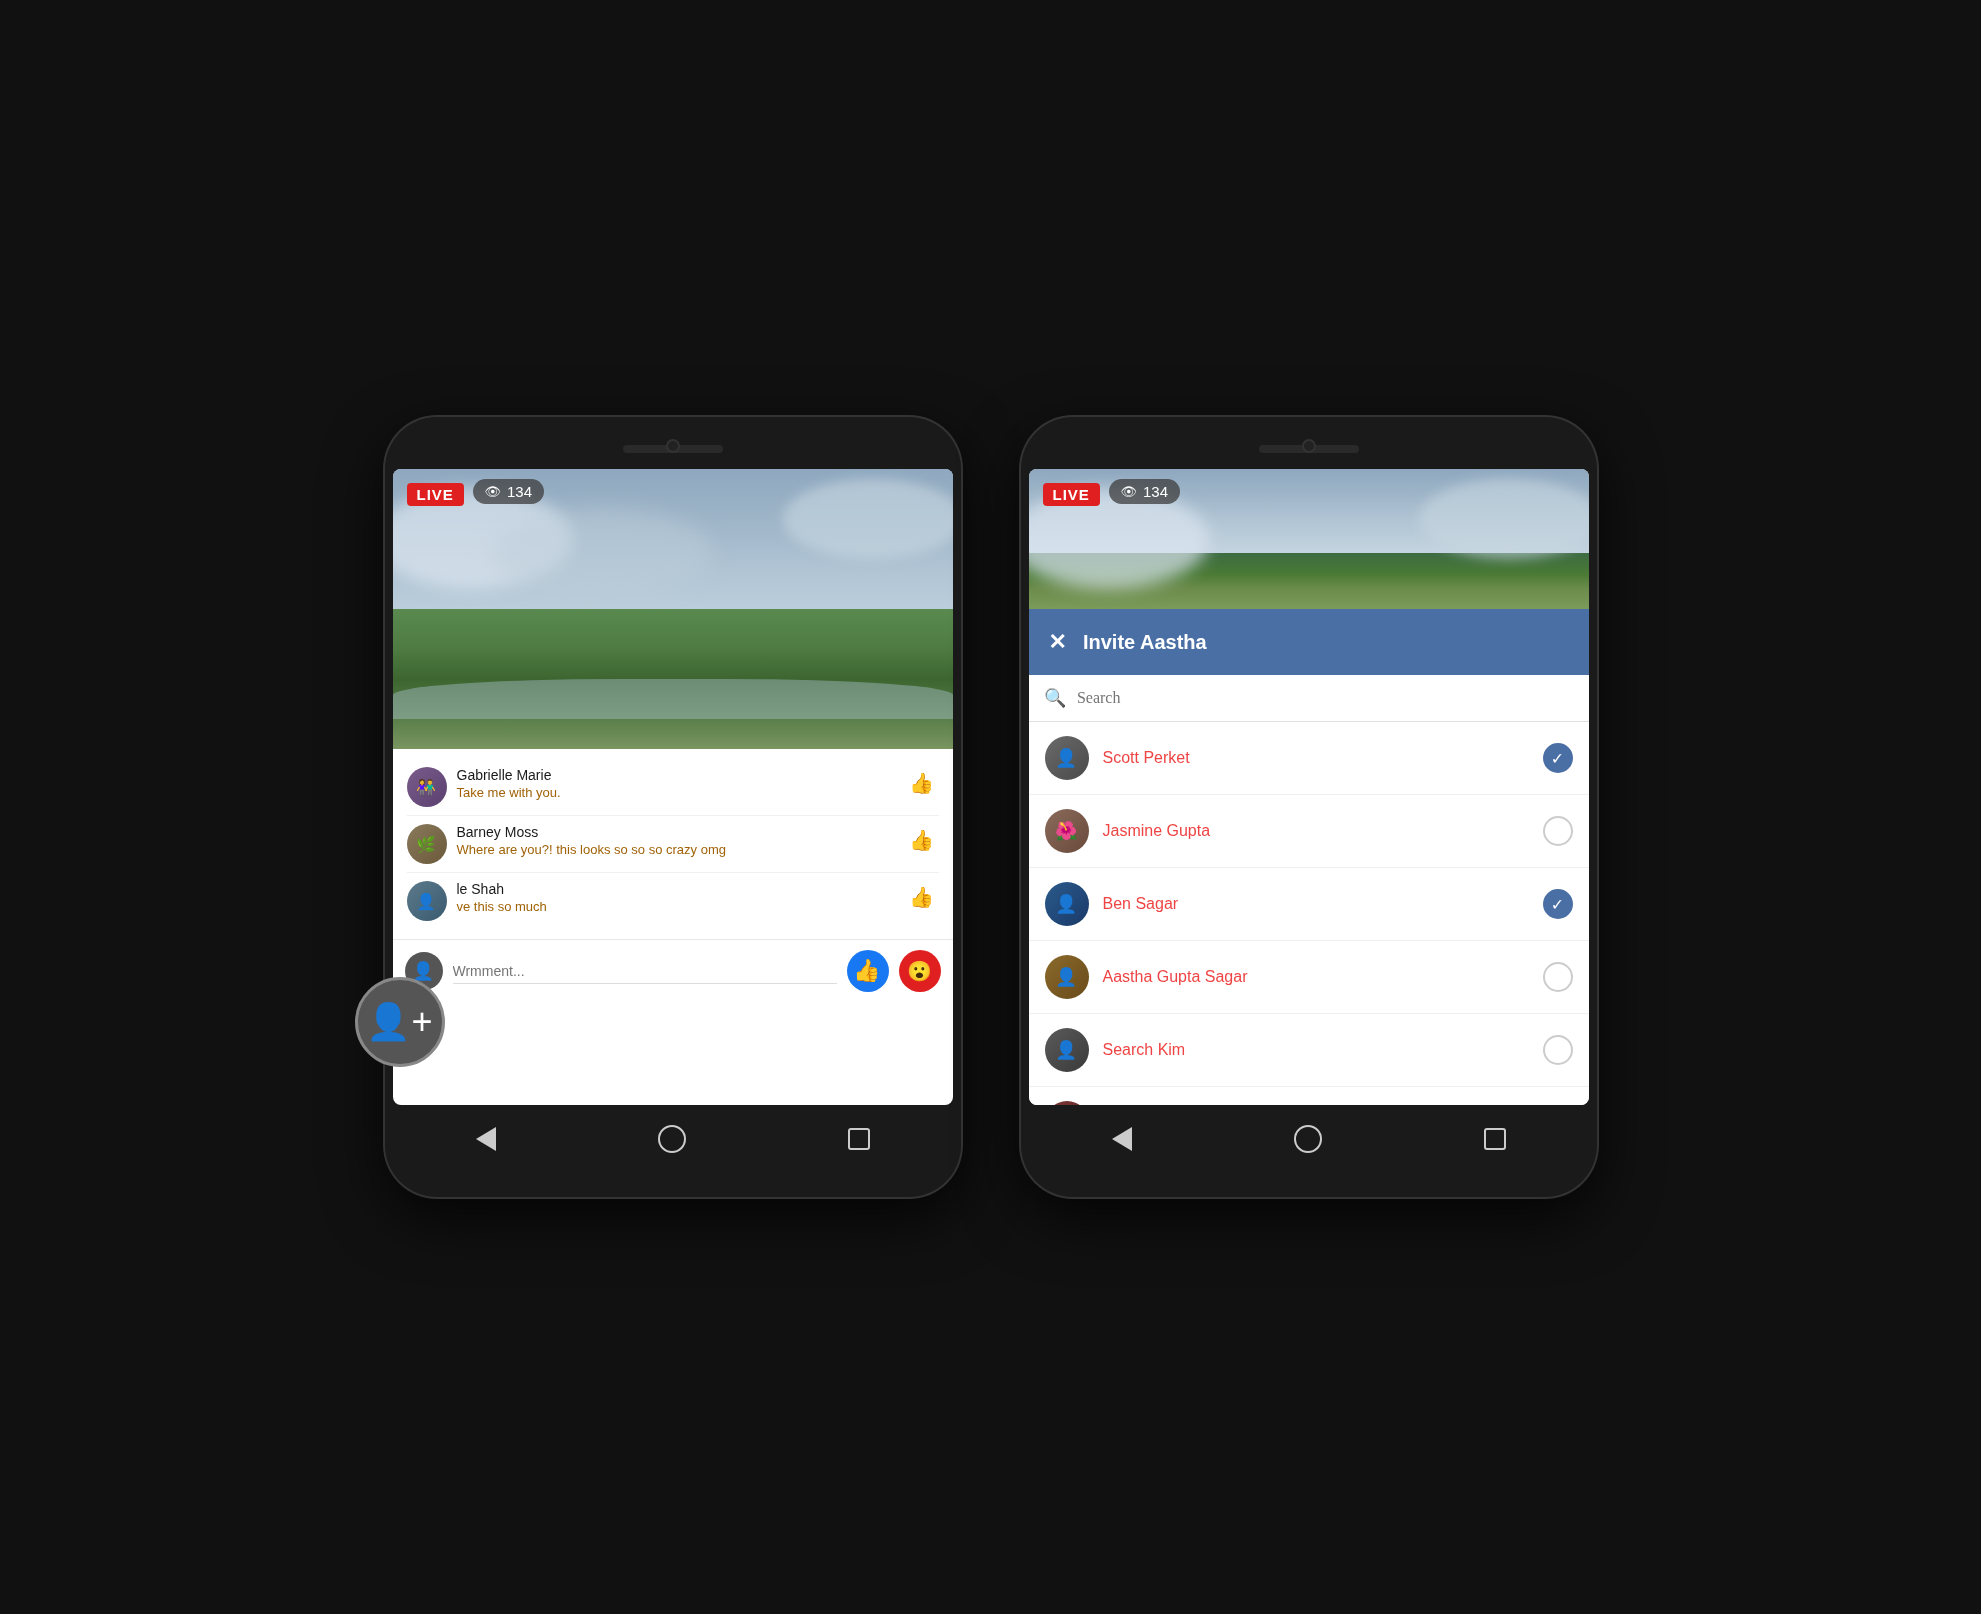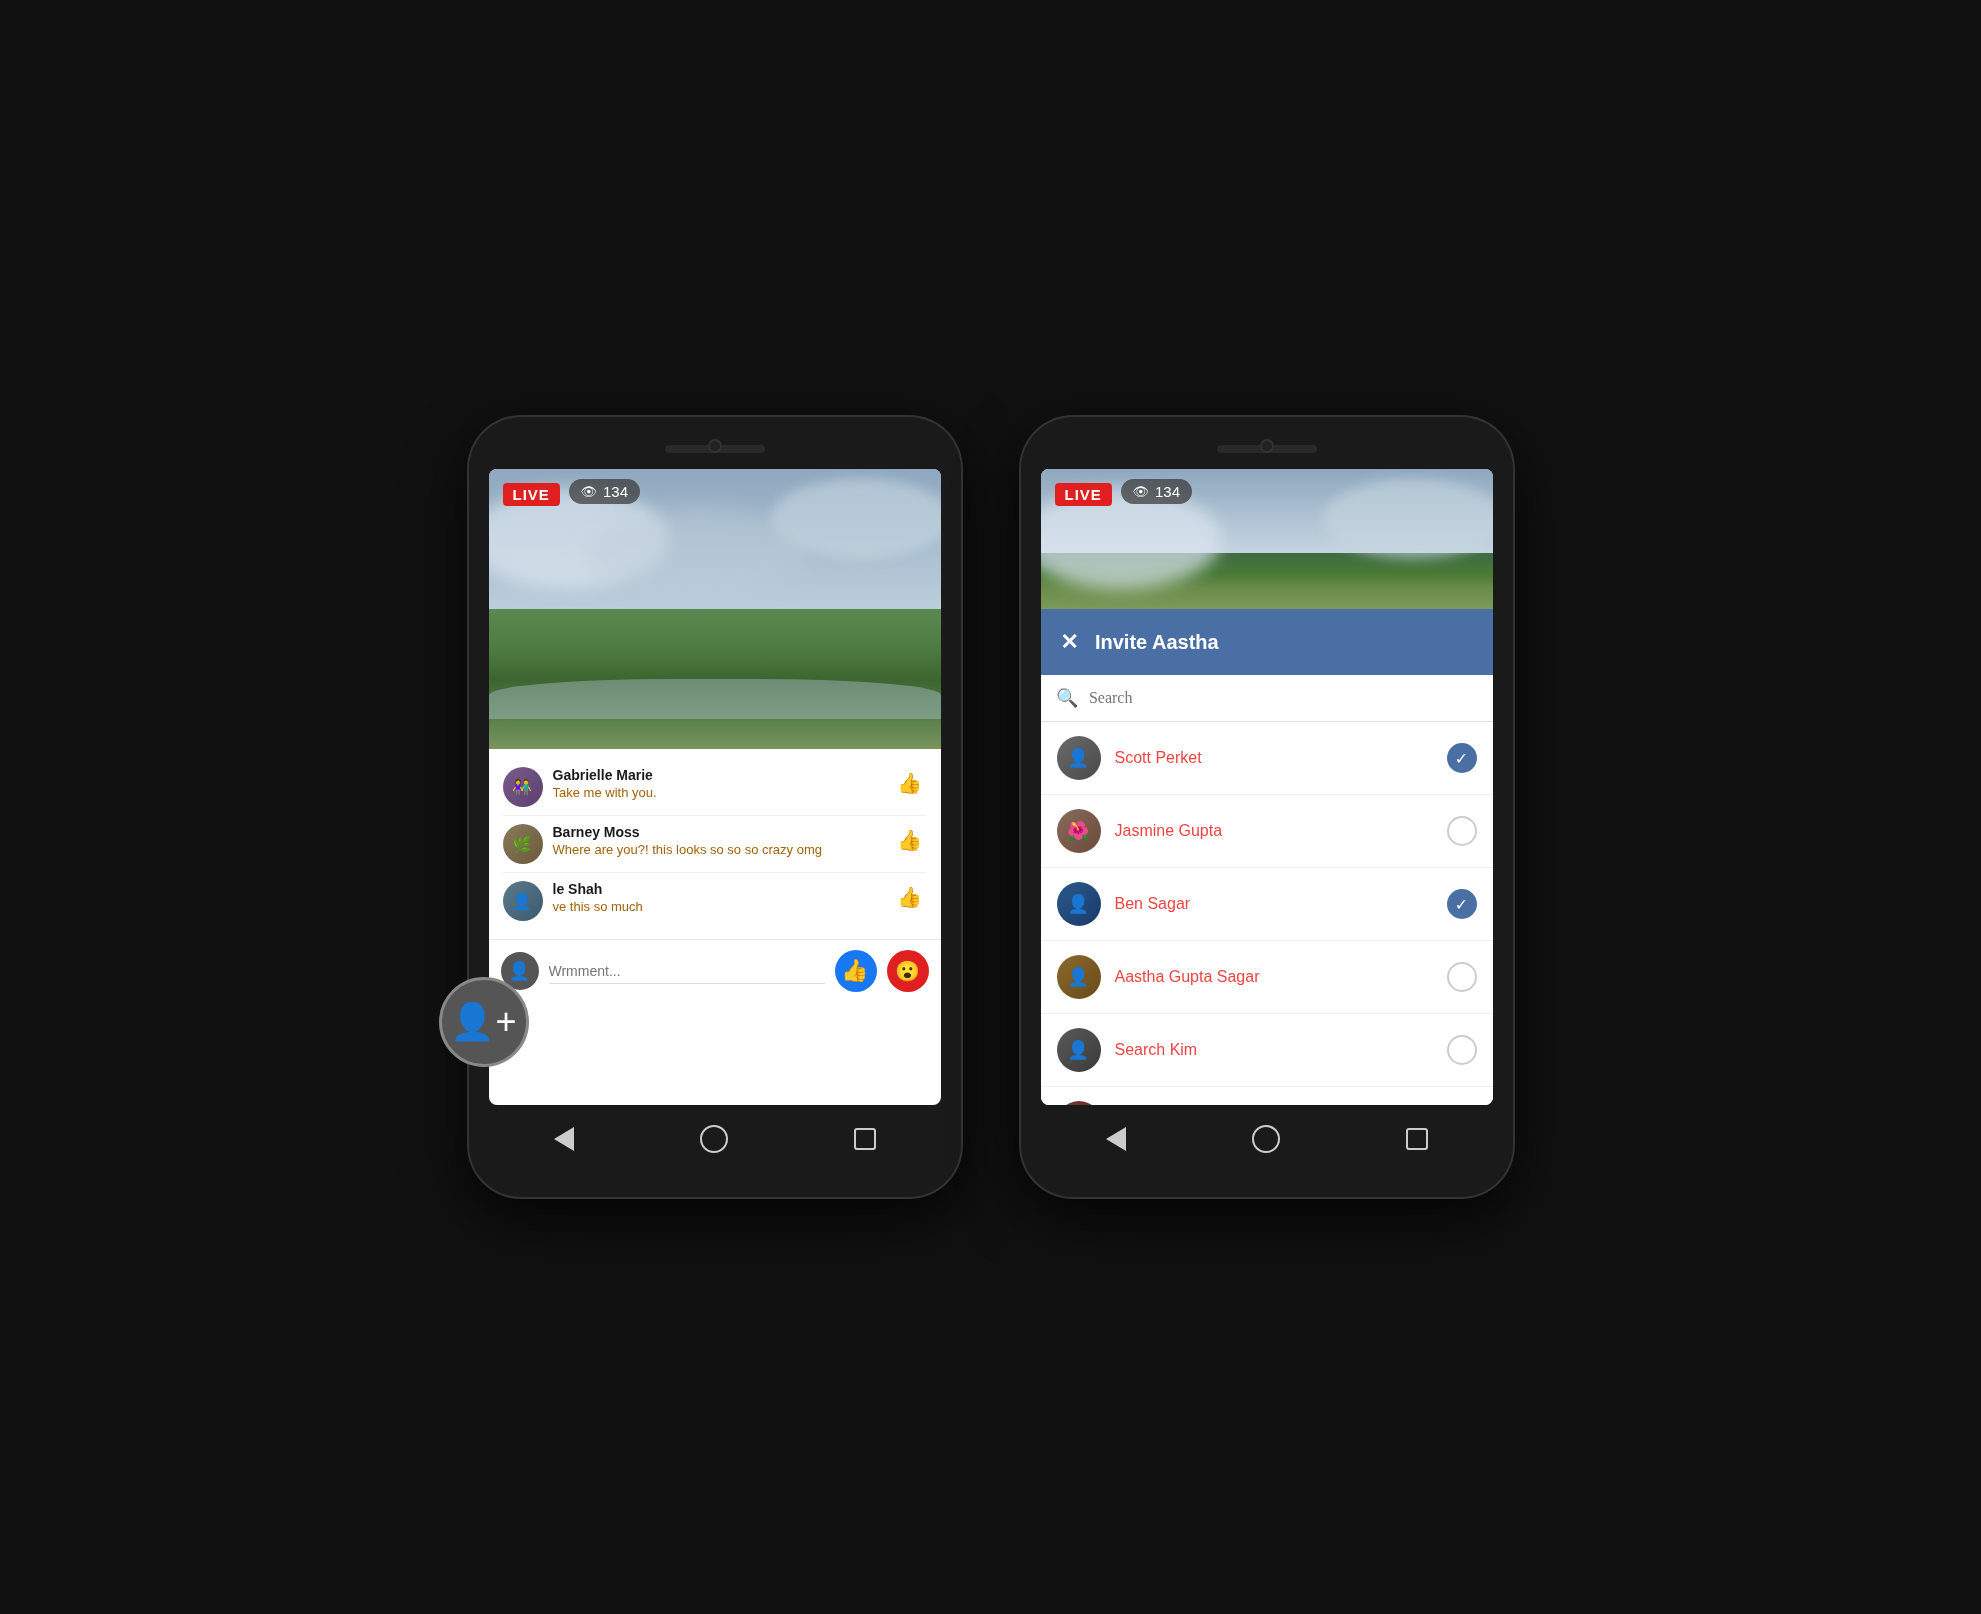--- a/index.html
+++ b/index.html
@@ -13,24 +13,24 @@
     }
     .scene {
       display: flex;
       gap: 60px;
       align-items: center;
       padding: 40px;
     }
 
     
     .phone {
-      width: 492px;
+      width: 576px;
       background: #1a1a1a;
       border-radius: 52px;
-      padding: 28px 20px 36px;
+      padding: 28px 8px 36px;
       box-shadow: 0 0 0 2px #333, 0 20px 60px rgba(0,0,0,0.8);
       position: relative;
       display: flex;
       flex-direction: column;
       align-items: center;
     }
     .phone-speaker {
       width: 100px;
       height: 8px;
       background: #2a2a2a;
@@ -170,21 +170,21 @@
       width: 40px; height: 40px;
       border-radius: 50%;
       background: #ccc;
       flex-shrink: 0;
       overflow: hidden;
       display: flex; align-items: center; justify-content: center;
       font-size: 16px;
     }
     .comment-content { flex: 1; }
     .comment-name {
-      font-weight: bold;
+      font-weight: normal;
       font-size: 14px;
       color: #1a1a1a;
     }
     .comment-text {
       font-size: 13px;
       color: #a16207;
       margin-top: 2px;
     }
     .like-btn {
       color: #aaa;

